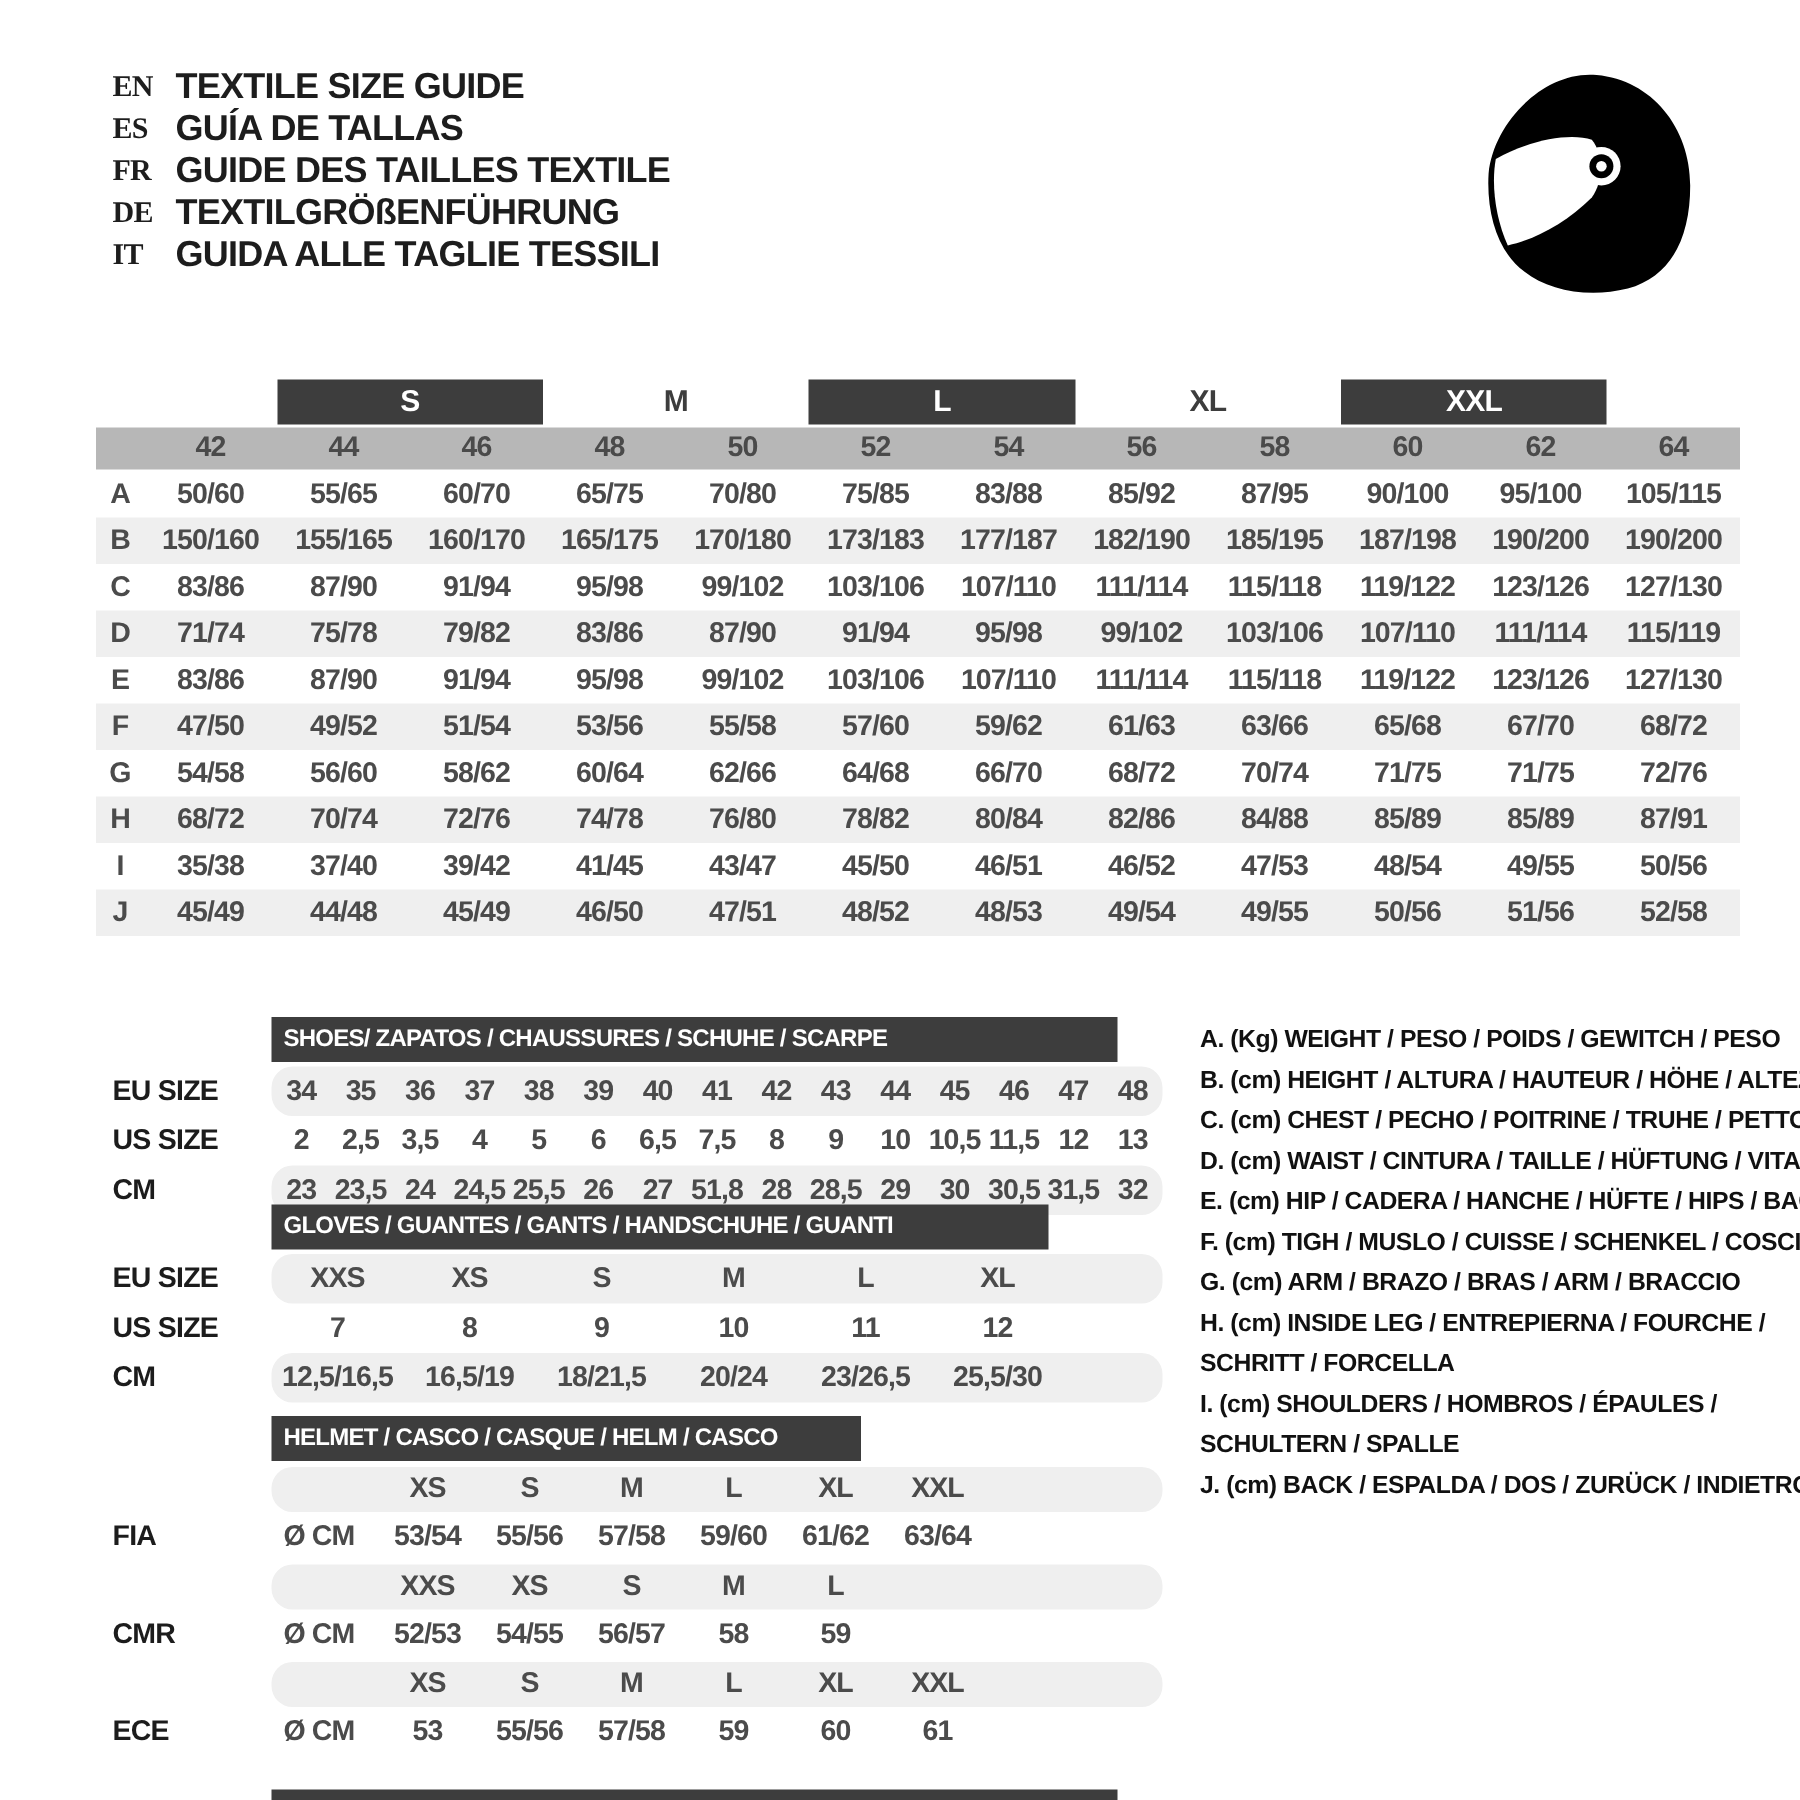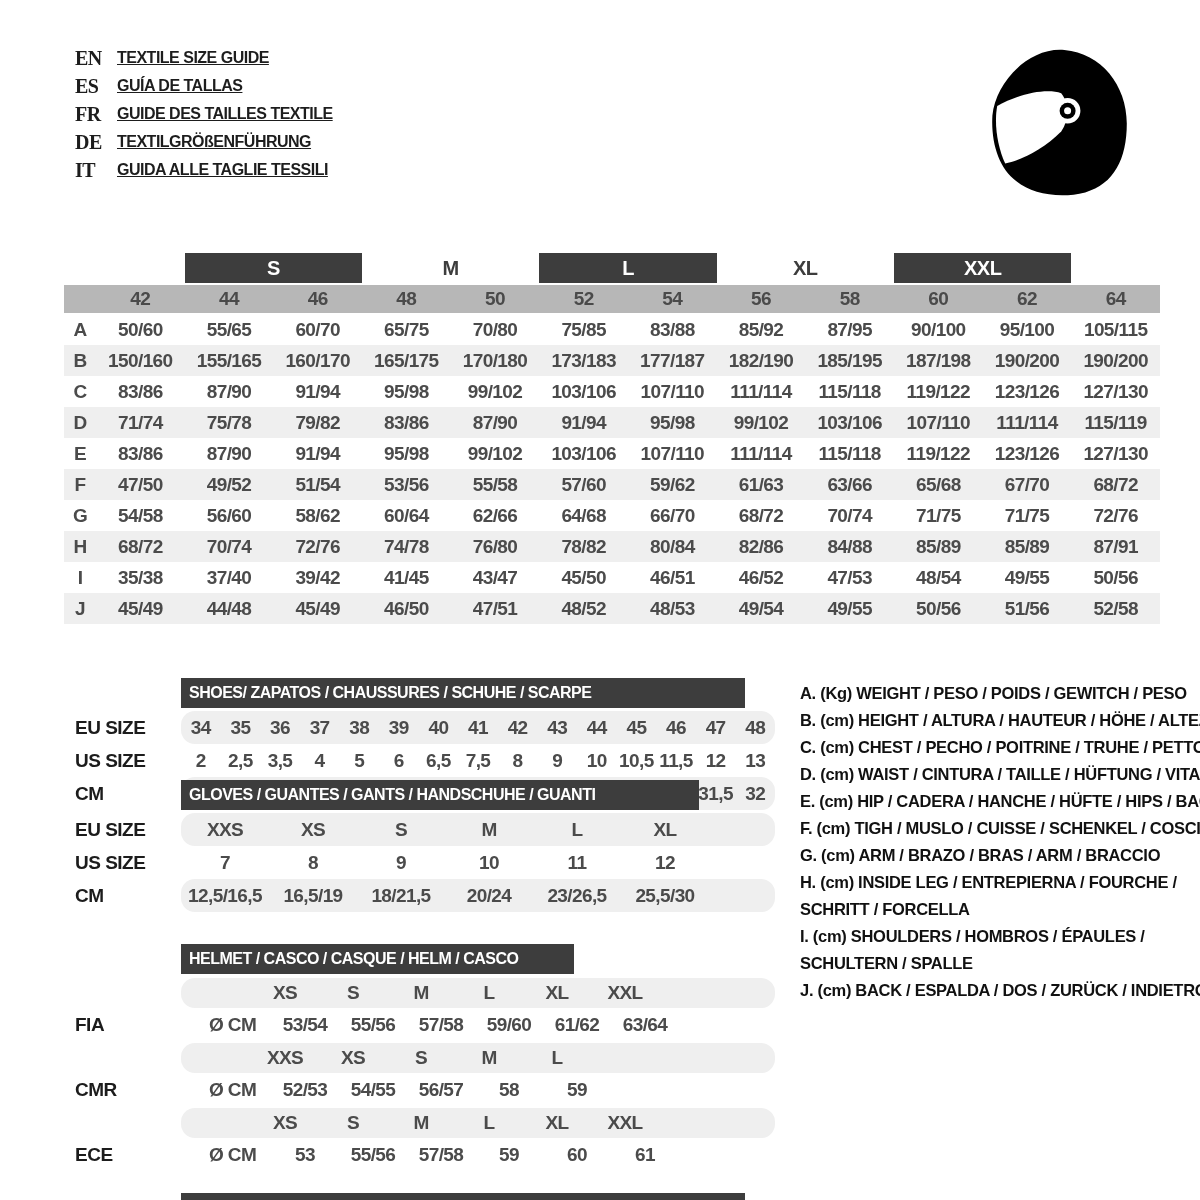--- a/index.html
+++ b/index.html
@@ -4,21 +4,21 @@
 <style>
   html,body{margin:0;padding:0;background:#fff;}
   #canvas{position:relative;width:1200px;height:1200px;background:#fff;overflow:hidden;
           font-family:"Liberation Sans","DejaVu Sans",sans-serif;font-weight:bold;color:#4b4b4b;}
   .contents{display:contents;}
 
   
   #langs{position:absolute;left:75px;top:44px;}
   .lang-row{display:flex;height:28px;align-items:center;color:#1d1d1d;}
   .lang-code{width:42px;font-size:20px;letter-spacing:-0.5px;font-family:Liberation Serif, serif;}
-  .lang-title{font-size:16px;letter-spacing:-0.5px;text-decoration:underline;}
+  .lang-title{font-size:24px;letter-spacing:-0.5px;}
 
   
   #helmet-logo{position:absolute;left:978px;top:38px;width:160px;height:168px;}
 
   
   #mtable{position:absolute;left:64px;top:253px;width:1096px;}
   .grow{display:grid;grid-template-columns:32px repeat(12,1fr);}
   .size-row{height:30px;margin-bottom:2px;}
   .size-box,.size-plain{display:flex;align-items:center;justify-content:center;
       font-size:20px;letter-spacing:-0.5px;}
@@ -38,21 +38,21 @@
   .srow{display:flex;height:33px;}
   .slabel{width:106px;display:flex;align-items:center;font-size:19px;letter-spacing:-0.5px;color:#1c1c1c;}
   .band{width:594px;display:grid;}
   .band.gray{background:#efefef;border-radius:14px;}
   .g15{grid-template-columns:repeat(15,1fr);}
   .g6{grid-template-columns:repeat(6,88px) 1fr;}
   .hg{grid-template-columns:70px repeat(6,68px) 1fr;}
   .bcell{display:flex;align-items:center;justify-content:center;font-size:19px;letter-spacing:-0.6px;color:#4b4b4b;}
   .ucell{justify-content:flex-start;padding-left:8px;}
   .h-size{height:30px;}
-  .hv{height:33px;margin-bottom:2px;gap:20px;}
+  .hv{height:33px;margin-bottom:2px;}
   #helmet-sec .bar{margin-bottom:4px;}
 
   
   #legend{position:absolute;left:800px;top:680px;}
   .legend-line{font-size:16.5px;line-height:27px;color:#111;letter-spacing:-0.3px;white-space:nowrap;}
 
   
   #bottom-bar{position:absolute;left:181px;top:1193px;width:564px;height:7px;background:#3d3d3d;}
 </style>
 </head>
@@ -217,21 +217,21 @@
           <div class="bcell">28,5</div>
           <div class="bcell">29</div>
           <div class="bcell">30</div>
           <div class="bcell">30,5</div>
           <div class="bcell">31,5</div>
           <div class="bcell">32</div>
         </div>
     </div>
   </div>
 
-  <div class="sec" id="gloves-sec" style="top:780px">
+  <div class="sec" id="gloves-sec" style="top:803px">
     <div class="bar" style="width:518px">GLOVES / GUANTES / GANTS / HANDSCHUHE / GUANTI</div>
     <div class="srow">
       <div class="slabel">EU SIZE</div>
       <div class="band gray g6">
 
       <div class="bcell">XXS</div>
           <div class="bcell">XS</div>
           <div class="bcell">S</div>
           <div class="bcell">M</div>
           <div class="bcell">L</div>

